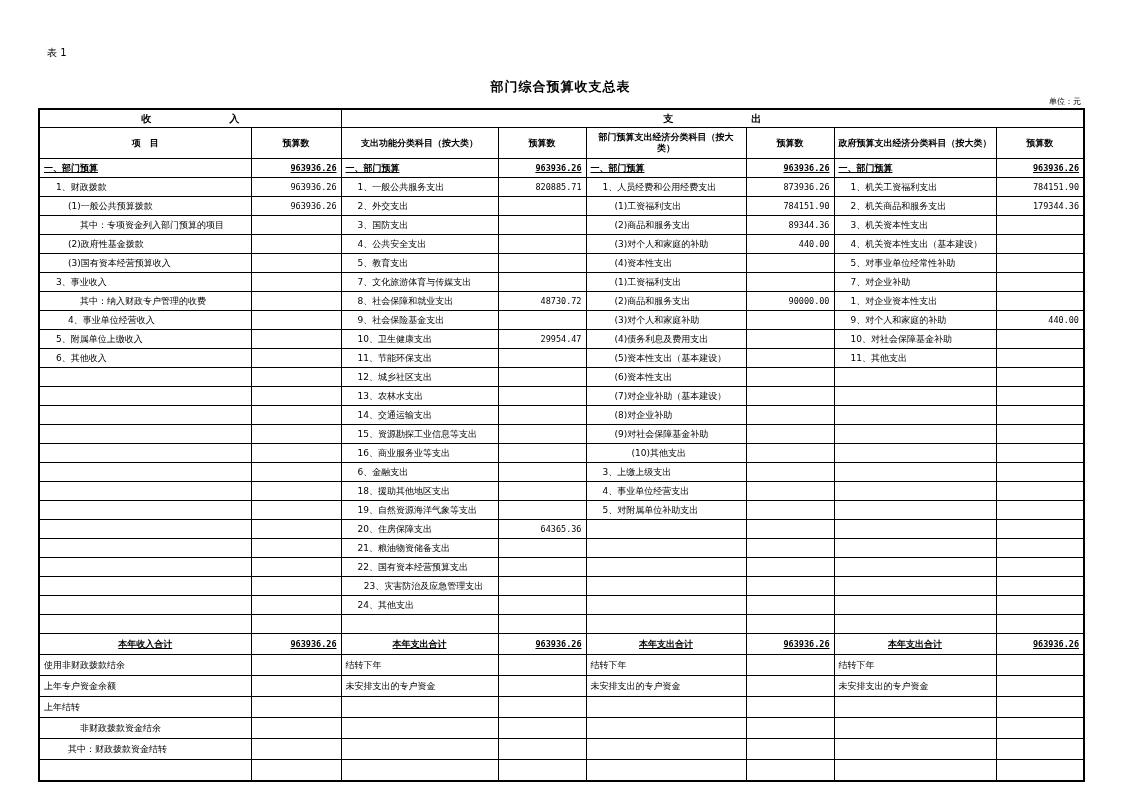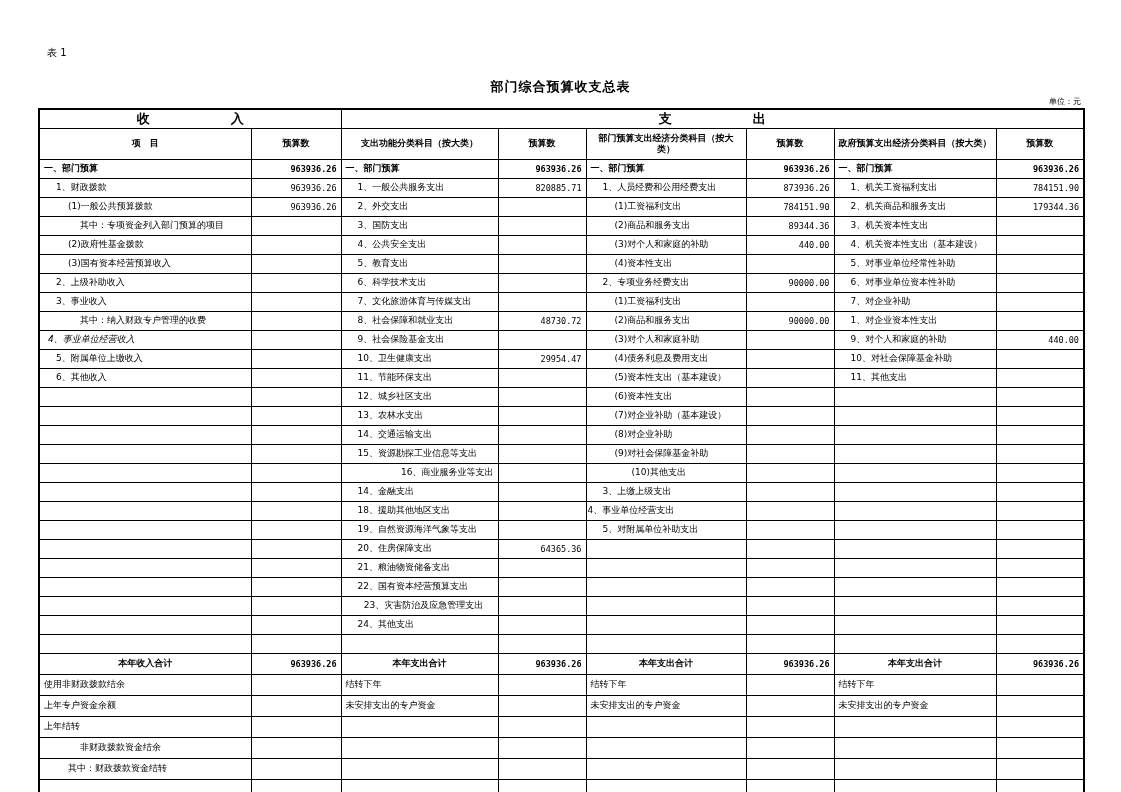--- a/index.html
+++ b/index.html
@@ -7,27 +7,27 @@
         font-family:"DejaVu Sans","Liberation Sans",sans-serif;color:#000;overflow:hidden;}
   .sheet-label{position:absolute;left:47px;top:46px;font-size:10px;}
   .doc-title{position:absolute;left:0;right:0;top:78px;text-align:center;
              font-size:13px;font-weight:bold;letter-spacing:1px;}
   .unit-label{position:absolute;right:40px;top:96px;font-size:8px;}
   table.budget{position:absolute;left:38px;top:108px;width:1045px;
                border-collapse:collapse;table-layout:fixed;border:2px solid #000;}
   .budget th,.budget td{border:1px solid #000;font-size:9px;line-height:1.2;
                padding:1px 4px;overflow:hidden;vertical-align:middle;}
   .budget thead th{font-weight:bold;text-align:center;}
-  tr.band th{height:15px;letter-spacing:34px;text-indent:34px;font-size:13px;}
+  tr.band th{height:15px;letter-spacing:34px;text-indent:34px;font-size:10px;}
   tr.cols th{height:28px;font-size:9px;}
   tbody td{height:16px;}
   td.lbl{text-align:left;}
   td.num{text-align:right;font-family:"DejaVu Sans Mono","Liberation Mono",monospace;font-size:8.5px;}
   td.center{text-align:center;}
-  td.bold{font-weight:bold;}
+  td.bold{font-weight:bold;text-decoration:underline;}
   tr.total-row td{height:18px;}
 </style>
 </head>
 <body>
 
 <div class="page">
   <div class="sheet-label">表 1</div>
   <div class="doc-title">部门综合预算收支总表</div>
   <div class="unit-label">单位：元</div>
 
@@ -113,51 +113,41 @@
           <td class="lbl" style="padding-left: 28px;">(3)国有资本经营预算收入</td>
           <td class="num"></td>
           <td class="lbl" style="padding-left: 16px;">5、教育支出</td>
           <td class="num"></td>
           <td class="lbl" style="padding-left: 28px;">(4)资本性支出</td>
           <td class="num"></td>
           <td class="lbl" style="padding-left: 16px;">5、对事业单位经常性补助</td>
           <td class="num"></td>
         </tr>
         <tr>
-          <td class="lbl" style="padding-left: 16px;">2、上级补助收入</td>
-          <td class="num"></td>
-          <td class="lbl" style="padding-left: 16px;">6、科学技术支出</td>
-          <td class="num"></td>
-          <td class="lbl" style="padding-left: 16px;">2、专项业务经费支出</td>
-          <td class="num">90000.00</td>
-          <td class="lbl" style="padding-left: 16px;">6、对事业单位资本性补助</td>
-          <td class="num"></td>
-        </tr>
-        <tr>
           <td class="lbl" style="padding-left: 16px;">3、事业收入</td>
           <td class="num"></td>
           <td class="lbl" style="padding-left: 16px;">7、文化旅游体育与传媒支出</td>
           <td class="num"></td>
           <td class="lbl" style="padding-left: 28px;">(1)工资福利支出</td>
           <td class="num"></td>
           <td class="lbl" style="padding-left: 16px;">7、对企业补助</td>
           <td class="num"></td>
         </tr>
         <tr>
           <td class="lbl" style="padding-left: 40px;">其中：纳入财政专户管理的收费</td>
           <td class="num"></td>
           <td class="lbl" style="padding-left: 16px;">8、社会保障和就业支出</td>
           <td class="num">48730.72</td>
           <td class="lbl" style="padding-left: 28px;">(2)商品和服务支出</td>
           <td class="num">90000.00</td>
           <td class="lbl" style="padding-left: 16px;">1、对企业资本性支出</td>
           <td class="num"></td>
         </tr>
         <tr>
-          <td class="lbl" style="padding-left: 8px; font-style: italic;">4、事业单位经营收入</td>
+          <td class="lbl" style="padding-left: 28px;">4、事业单位经营收入</td>
           <td class="num"></td>
           <td class="lbl" style="padding-left: 16px;">9、社会保险基金支出</td>
           <td class="num"></td>
           <td class="lbl" style="padding-left: 28px;">(3)对个人和家庭补助</td>
           <td class="num"></td>
           <td class="lbl" style="padding-left: 16px;">9、对个人和家庭的补助</td>
           <td class="num">440.00</td>
         </tr>
         <tr>
           <td class="lbl" style="padding-left: 16px;">5、附属单位上缴收入</td>
@@ -215,43 +205,43 @@
           <td class="lbl" style="padding-left: 16px;">15、资源勘探工业信息等支出</td>
           <td class="num"></td>
           <td class="lbl" style="padding-left: 28px;">(9)对社会保障基金补助</td>
           <td class="num"></td>
           <td class="lbl"></td>
           <td class="num"></td>
         </tr>
         <tr>
           <td class="lbl"></td>
           <td class="num"></td>
-          <td class="lbl" style="padding-left: 16px; text-align: right;">16、商业服务业等支出</td>
+          <td class="lbl" style="padding-left: 16px;">16、商业服务业等支出</td>
           <td class="num"></td>
           <td class="lbl" style="padding-left: 45px;">(10)其他支出</td>
           <td class="num"></td>
           <td class="lbl"></td>
           <td class="num"></td>
         </tr>
         <tr>
           <td class="lbl"></td>
           <td class="num"></td>
-          <td class="lbl" style="padding-left: 16px;">14、金融支出</td>
+          <td class="lbl" style="padding-left: 16px;">6、金融支出</td>
           <td class="num"></td>
           <td class="lbl" style="padding-left: 16px;">3、上缴上级支出</td>
           <td class="num"></td>
           <td class="lbl"></td>
           <td class="num"></td>
         </tr>
         <tr>
           <td class="lbl"></td>
           <td class="num"></td>
           <td class="lbl" style="padding-left: 16px;">18、援助其他地区支出</td>
           <td class="num"></td>
-          <td class="lbl" style="padding-left: 1px;">4、事业单位经营支出</td>
+          <td class="lbl" style="padding-left: 16px;">4、事业单位经营支出</td>
           <td class="num"></td>
           <td class="lbl"></td>
           <td class="num"></td>
         </tr>
         <tr>
           <td class="lbl"></td>
           <td class="num"></td>
           <td class="lbl" style="padding-left: 16px;">19、自然资源海洋气象等支出</td>
           <td class="num"></td>
           <td class="lbl" style="padding-left: 16px;">5、对附属单位补助支出</td>

